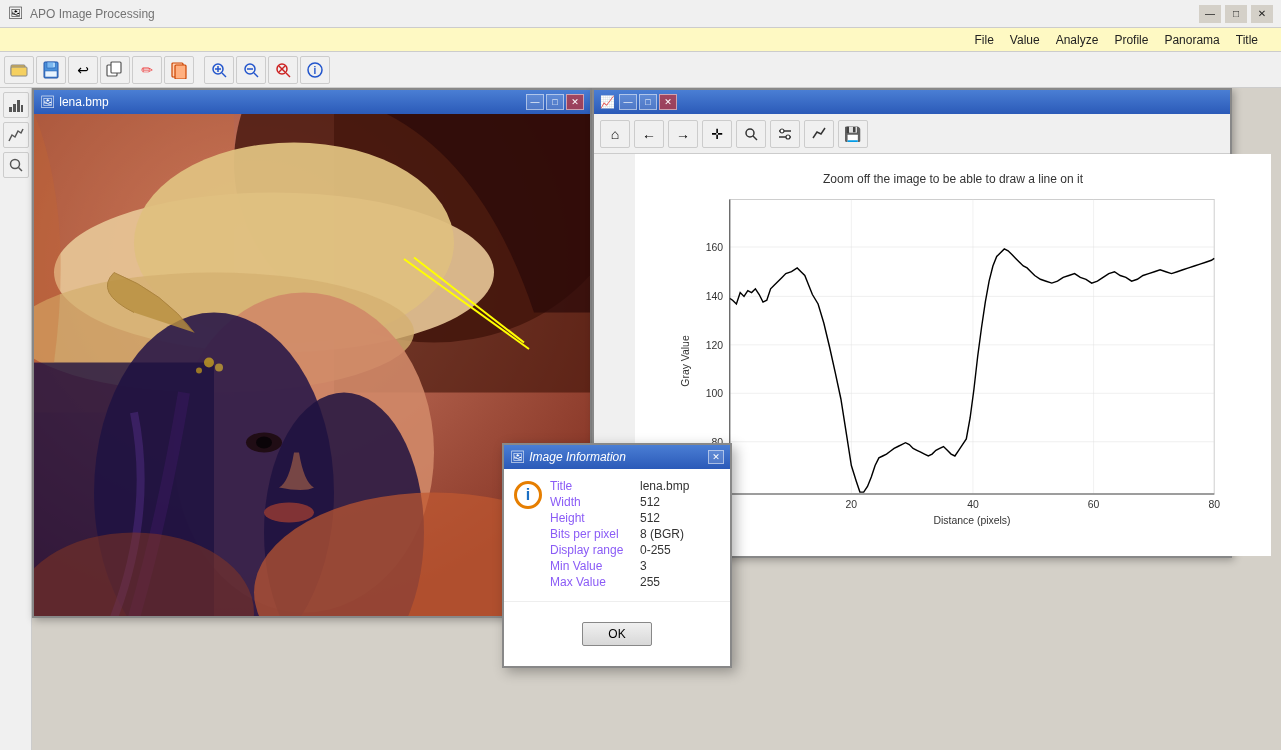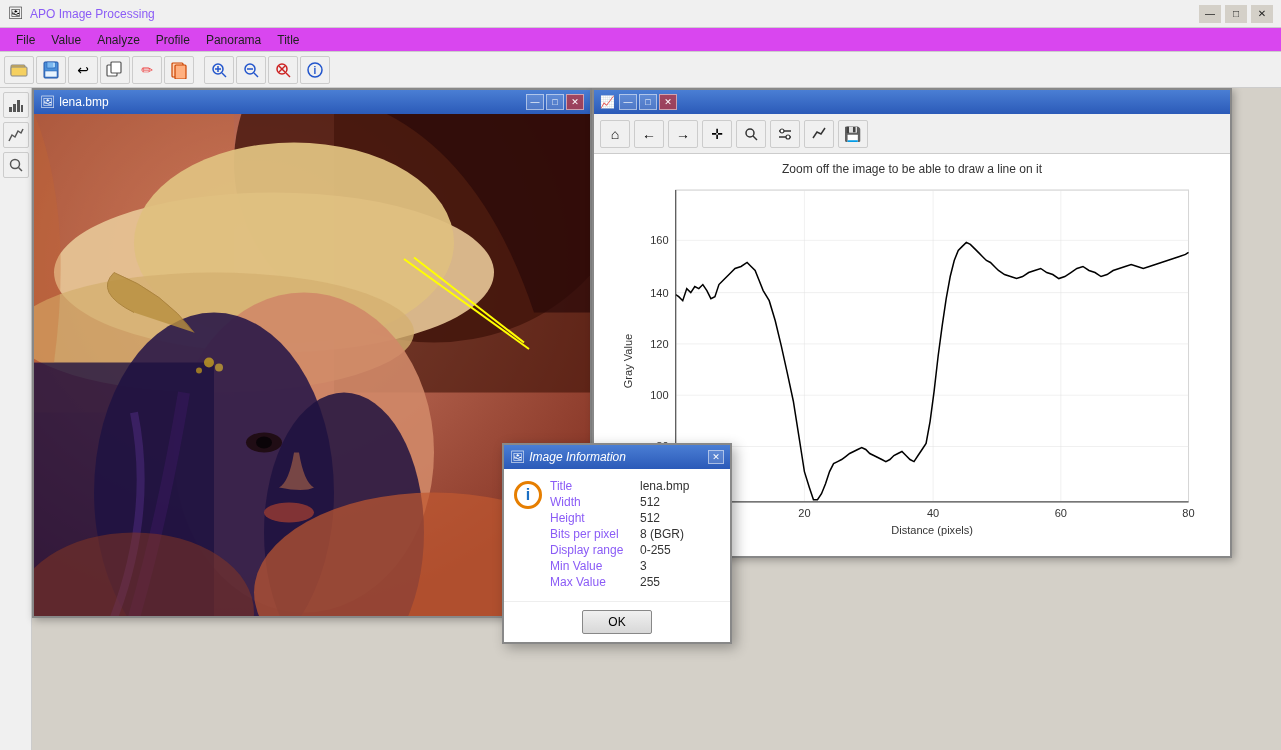--- a/index.html
+++ b/index.html
@@ -23,44 +23,45 @@
       border-bottom: 1px solid #ccc;
       user-select: none;
     }
     #title-bar .app-icon {
       width: 16px; height: 16px;
       margin-right: 6px;
       flex-shrink: 0;
     }
     #title-bar .title-text {
       font-size: 12px;
-      color: #8b5cf6;
+      color: #737373;
       flex: 1;
     }
     #title-bar .win-controls {
       display: flex; gap: 4px;
     }
     #title-bar .win-btn {
       width: 22px; height: 18px;
       border: none;
       background: #d4d0c8;
       cursor: pointer;
       font-size: 10px;
       display: flex; align-items: center; justify-content: center;
       color: #222;
     }
 
     
     #menu-bar {
       display: flex;
       align-items: center;
       height: 24px;
-      background: #d946ef;
+      background: #fef9c3;
       border-bottom: 1px solid #ccc;
-      padding: 0 8px;
+      padding: 0 15px;
+      justify-content: flex-end;
     }
     .menu-item {
       padding: 2px 8px;
       cursor: pointer;
       font-size: 12px;
       color: #222;
     }
 
     
     #toolbar {
@@ -192,22 +193,23 @@
       cursor: pointer;
       display: flex; align-items: center; justify-content: center;
       font-size: 14px;
       border-radius: 2px;
     }
 
     .plot-area {
       width: 100%;
       height: calc(100% - 64px);
       background: white;
-      padding: 8px;
+      padding: 18px;
       position: relative;
+      margin-left: 41px;
     }
 
     .plot-title {
       text-align: center;
       font-size: 12px;
       color: #333;
       margin-bottom: 4px;
     }
 
     .chart-svg {
@@ -280,21 +282,21 @@
       font-size: 12px;
     }
     .info-value {
       color: #333;
       font-size: 12px;
     }
 
     .dialog-footer {
       display: flex;
       justify-content: center;
-      padding: 8px;
+      padding: 20px;
       border-top: 1px solid #eee;
     }
     .ok-btn {
       width: 70px; height: 24px;
       border: 1px solid #888;
       background: linear-gradient(to bottom, #f0f0f0, #d8d8d8);
       cursor: pointer;
       font-size: 12px;
       border-radius: 2px;
     }

